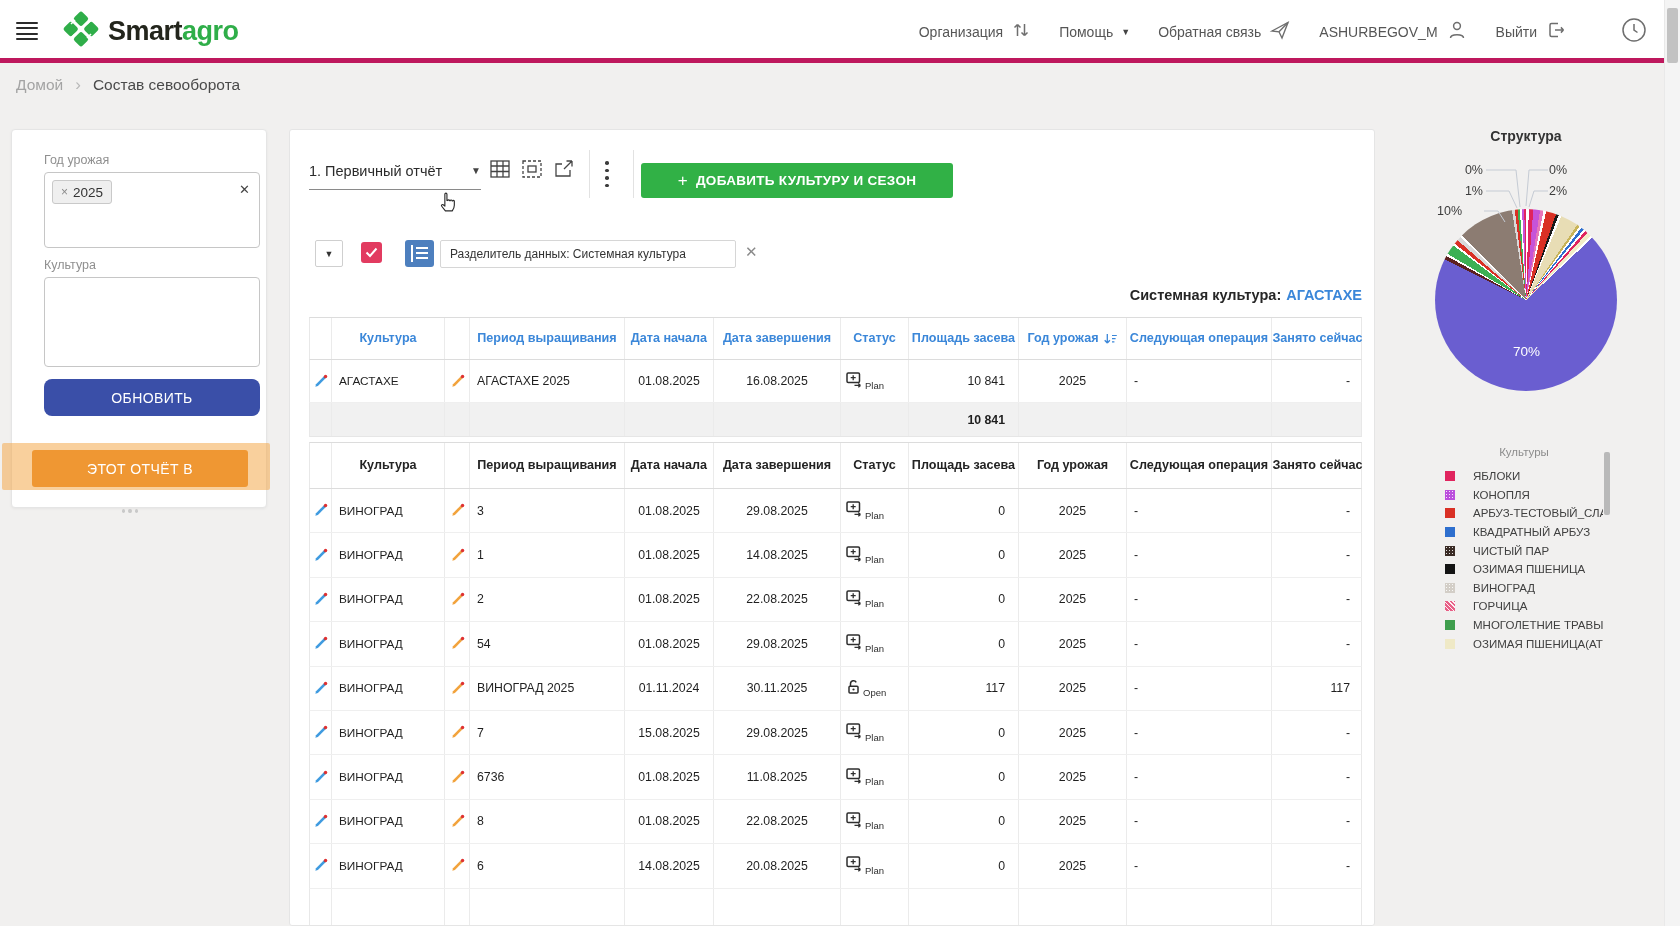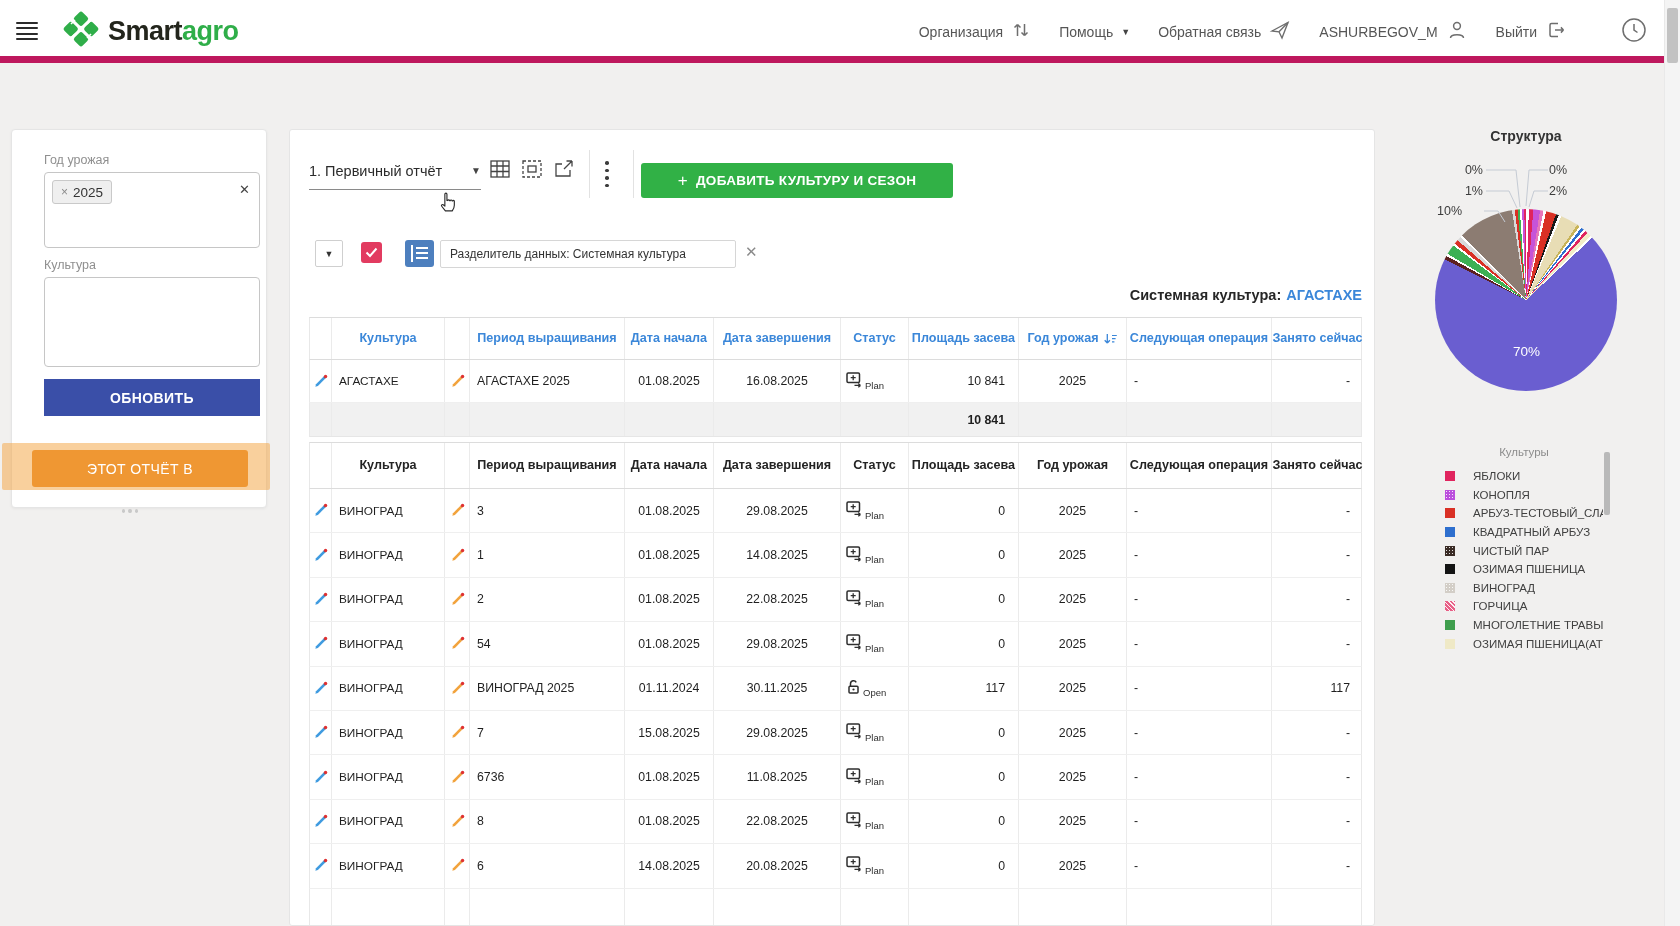--- a/index.html
+++ b/index.html
@@ -2,21 +2,21 @@
 <html><head>
 <meta charset="utf-8">
 <style>
   * { margin:0; padding:0; box-sizing:border-box; }
   html,body { width:1680px; height:926px; overflow:hidden; }
   body { font-family:"Liberation Sans","DejaVu Sans",sans-serif; background:#f1f0ef; color:#222; }
   .abs { position:absolute; }
   #stage { position:relative; width:1680px; height:926px; overflow:hidden; }
 
   
-  #topbar { left:0; top:0; width:1680px; height:63px; background:#fff; border-bottom:7px solid #be185d; z-index:5;text-align:center; }
+  #topbar { left:0; top:0; width:1680px; height:63px; background:#fff; border-bottom:5px solid #be185d; z-index:5;text-align:center; }
   #hamburger { left:16px; top:22px; width:22px; height:18px; display:flex; flex-direction:column; justify-content:space-between; cursor:pointer; }
   #hamburger span { display:block; height:2px; background:#2b2b2b; border-radius:1px; }
   #logo { left:62px; top:10px; display:flex; align-items:center; gap:8px; }
   #logo .brand { font-size:27px; font-weight:bold; letter-spacing:-.5px; }
   #logo .b1 { color:#23251c; }
   #logo .b2 { color:#2fae49; }
   #nav { right:26px; top:0; height:63px; display:flex; align-items:center; gap:14px; }
   .nav-item { display:flex; align-items:center; gap:8px; color:#565656; font-size:14px; cursor:pointer; padding:0 7px; white-space:nowrap; }
   .nav-item svg { stroke:#6e6e6e; }
   #clock-wrap { margin-left:26px; }
@@ -27,21 +27,21 @@
   #bc-sep { color:#b8b8b8; font-size:17px; }
   #bc-cur { color:#4a4a4a; }
 
   
   #filter-panel { left:11px; top:129px; width:256px; height:379px; background:#fff; border:1px solid #e5e5e5; border-radius:4px; box-shadow:0 1px 3px rgba(0,0,0,.05); }
   .f-label { position:absolute; left:32px; font-size:12.5px; color:#8f8f8f; }
   .f-box { position:absolute; left:32px; width:216px; background:#fff; border:1px solid #c6c6c6; border-radius:4px; }
   #year-chip { position:absolute; left:7px; top:7px; height:24px; display:flex; align-items:center; gap:5px; padding:0 8px; background:#efefef; border:1px solid #c9c9c9; border-radius:3px; font-size:13.5px; color:#333; }
   #year-chip .chip-x { color:#8a8a8a; font-size:12px; cursor:pointer; }
   #year-clear { position:absolute; right:9px; top:9px; font-size:13px; color:#444; cursor:pointer; }
-  #refresh-btn { position:absolute; left:32px; top:249px; width:216px; height:37px; background:#3a4fa8; color:#fff; border:none; border-radius:0; font-size:14px; font-weight:bold; letter-spacing:.4px; cursor:pointer; font-family:inherit; }
+  #refresh-btn { position:absolute; left:32px; top:249px; width:216px; height:37px; background:#3a4fa8; color:#fff; border:none; border-radius:8px; font-size:14px; font-weight:normal; letter-spacing:.4px; cursor:pointer; font-family:inherit; }
   #hl-outer { left:2px; top:443px; width:268px; height:47px; background:rgba(244,169,77,.55); border-radius:2px; z-index:6; }
   #hl-btn { left:32px; top:450px; width:216px; height:37px; background:#ef9733; color:#fff; border:none; border-radius:3px; font-size:14px; letter-spacing:.4px; cursor:pointer; z-index:7; font-family:inherit; }
   #panel-handle { left:122px; top:509px; width:16px; height:5px; display:flex; gap:3px; }
   #panel-handle i { width:4px; height:4px; background:#c9c9c9; border-radius:50%; }
 
   
   #main-panel { left:289px; top:129px; width:1086px; height:797px; background:#fff; border:1px solid #e5e5e5; border-radius:3px; overflow:hidden; }
   #report-select { left:19px; top:26px; width:172px; height:34px; display:flex; align-items:center; justify-content:space-between; font-size:14.5px; color:#2b2b2b; cursor:pointer; border-bottom:1px solid #8a8a8a; padding-bottom:4px; }
   #report-select .caret { font-size:10px; color:#444; }
   .tb-icon { position:absolute; top:30px; width:22px; height:20px; cursor:pointer; }
@@ -182,20 +182,25 @@
         <span>
           <svg width="26" height="26" viewBox="0 0 26 26" fill="none" stroke="#555" stroke-width="1.5">
             <circle cx="13" cy="13" r="11"></circle>
               <path d="M13 7 V13 L16.5 15.5"></path>
           </svg>
         </span>
       </div>
     </div>
   </div>
 
+  <div class="abs" id="breadcrumb">
+    <span id="bc-home">Домой</span>
+    <span id="bc-sep">›</span>
+    <span id="bc-cur">Состав севооборота</span>
+  </div>
 
   <div class="abs" id="filter-panel">
     <div class="f-label" style="top:23px;">Год урожая</div>
     <div class="f-box" style="top:42px; height:76px;">
       <div id="year-chip">
         <span class="chip-x">×</span>
         <span>2025</span>
       </div>
       <span id="year-clear">✕</span>
     </div>

